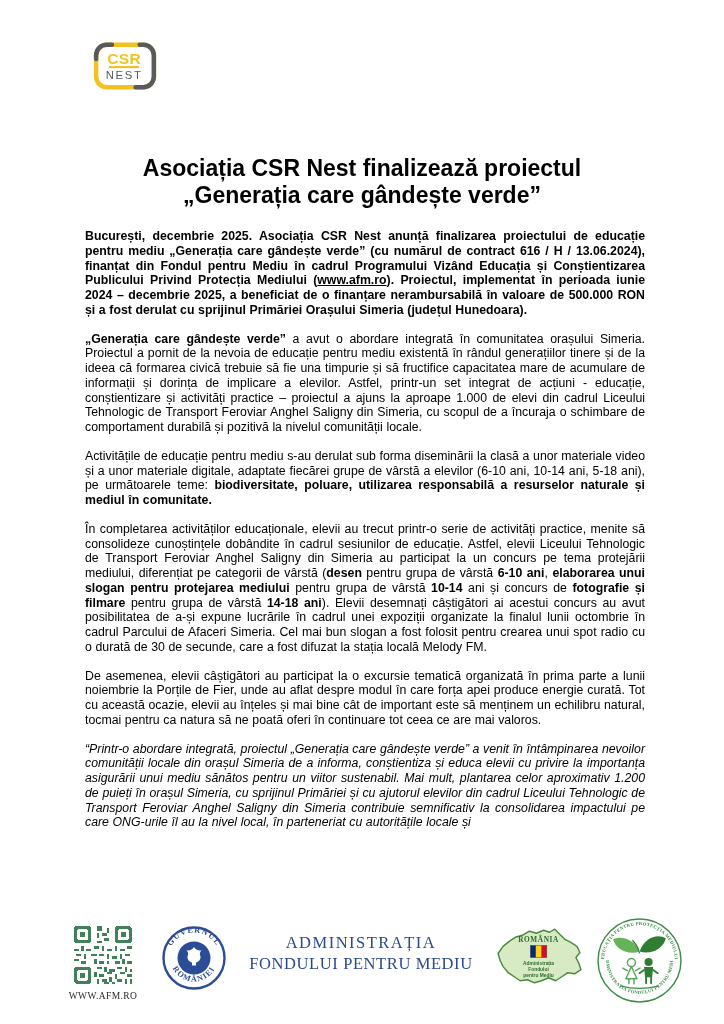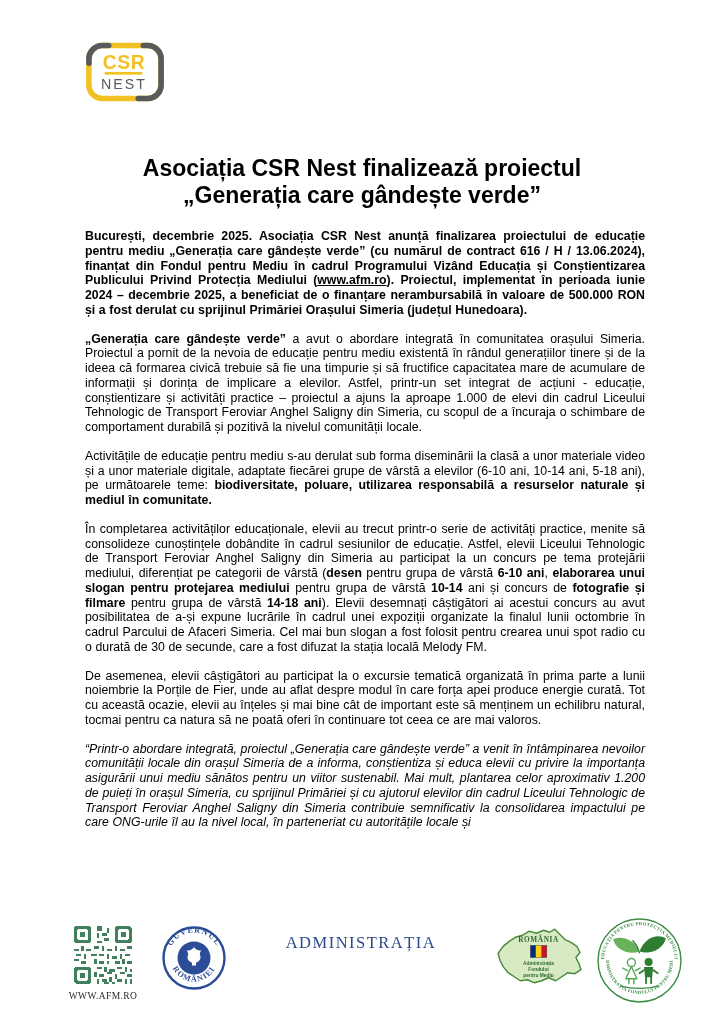--- a/index.html
+++ b/index.html
@@ -4,21 +4,21 @@
 <style>
   html,body{margin:0;padding:0;background:#ffffff;}
   body{
     width:724px;height:1024px;position:relative;overflow:hidden;
     font-family:"Liberation Sans",sans-serif;color:#000;
     -webkit-font-smoothing:antialiased;
   }
   .page{position:absolute;inset:0;background:#fff;}
 
   
-  .logo{position:absolute;left:85px;top:42px;width:80px;height:60px;}
+  .logo{position:absolute;left:85px;top:42px;width:80px;height:48px;}
   .logo svg{width:100%;height:100%;}
   .logo-csr{font-family:"Liberation Sans",sans-serif;font-weight:bold;font-size:19px;letter-spacing:.5px;fill:#F2C222;}
   .logo-nest{font-family:"Liberation Sans",sans-serif;font-size:14px;letter-spacing:2px;fill:#595A5C;}
 
   
   .title{
     position:absolute;top:146px;left:0;right:0;margin:9px;
     text-align:center;font-weight:bold;font-size:23px;line-height:27px;color:#000;
   }
   .title span{display:block;}
@@ -116,20 +116,21 @@
       <text class="arc-text" font-size="8" fill="#2B4C97" letter-spacing="1.2">
         <textPath href="#sealTop" startOffset="50%" text-anchor="middle">GUVERNUL</textPath>
       </text>
       <text class="arc-text" font-size="8" fill="#2B4C97" letter-spacing="1.2">
         <textPath href="#sealBot" startOffset="50%" text-anchor="middle">ROMÂNIEI</textPath>
       </text>
     </svg>
 
     <div class="afm-title">
       <div class="l1">ADMINISTRAȚIA</div>
+      <div class="l2">FONDULUI PENTRU MEDIU</div>
     </div>
 
     <svg class="map" viewBox="0 0 92 66" aria-hidden="true">
       <path d="M7 31 L12 24 L18 19 L24 15 L31 13 L38 9 L45 11 L52 8 L58 10 L63 7 L68 12 L73 17 L79 20 L85 24 L88 30 L84 35 L87 41 L89 47 L83 51 L76 50 L70 54 L64 58 L57 55 L50 58 L43 60 L36 57 L29 58 L23 54 L17 50 L12 44 L9 38 Z" fill="#D8EAC4" stroke="#4A8A3C" stroke-width="1.4" stroke-linejoin="round"></path>
       <text x="47" y="20" text-anchor="middle" font-size="7.2" font-weight="bold" fill="#2E6B2E" letter-spacing="0.6" font-family="Liberation Serif, serif">ROMÂNIA</text>
       <g>
         <rect x="39" y="23" width="5.4" height="12" fill="#002B7F"></rect>
         <rect x="44.4" y="23" width="5.4" height="12" fill="#FCD116"></rect>
         <rect x="49.8" y="23" width="5.4" height="12" fill="#CE1126"></rect>
         <rect x="39" y="23" width="16.2" height="12" fill="none" stroke="#444" stroke-width="0.5"></rect>

